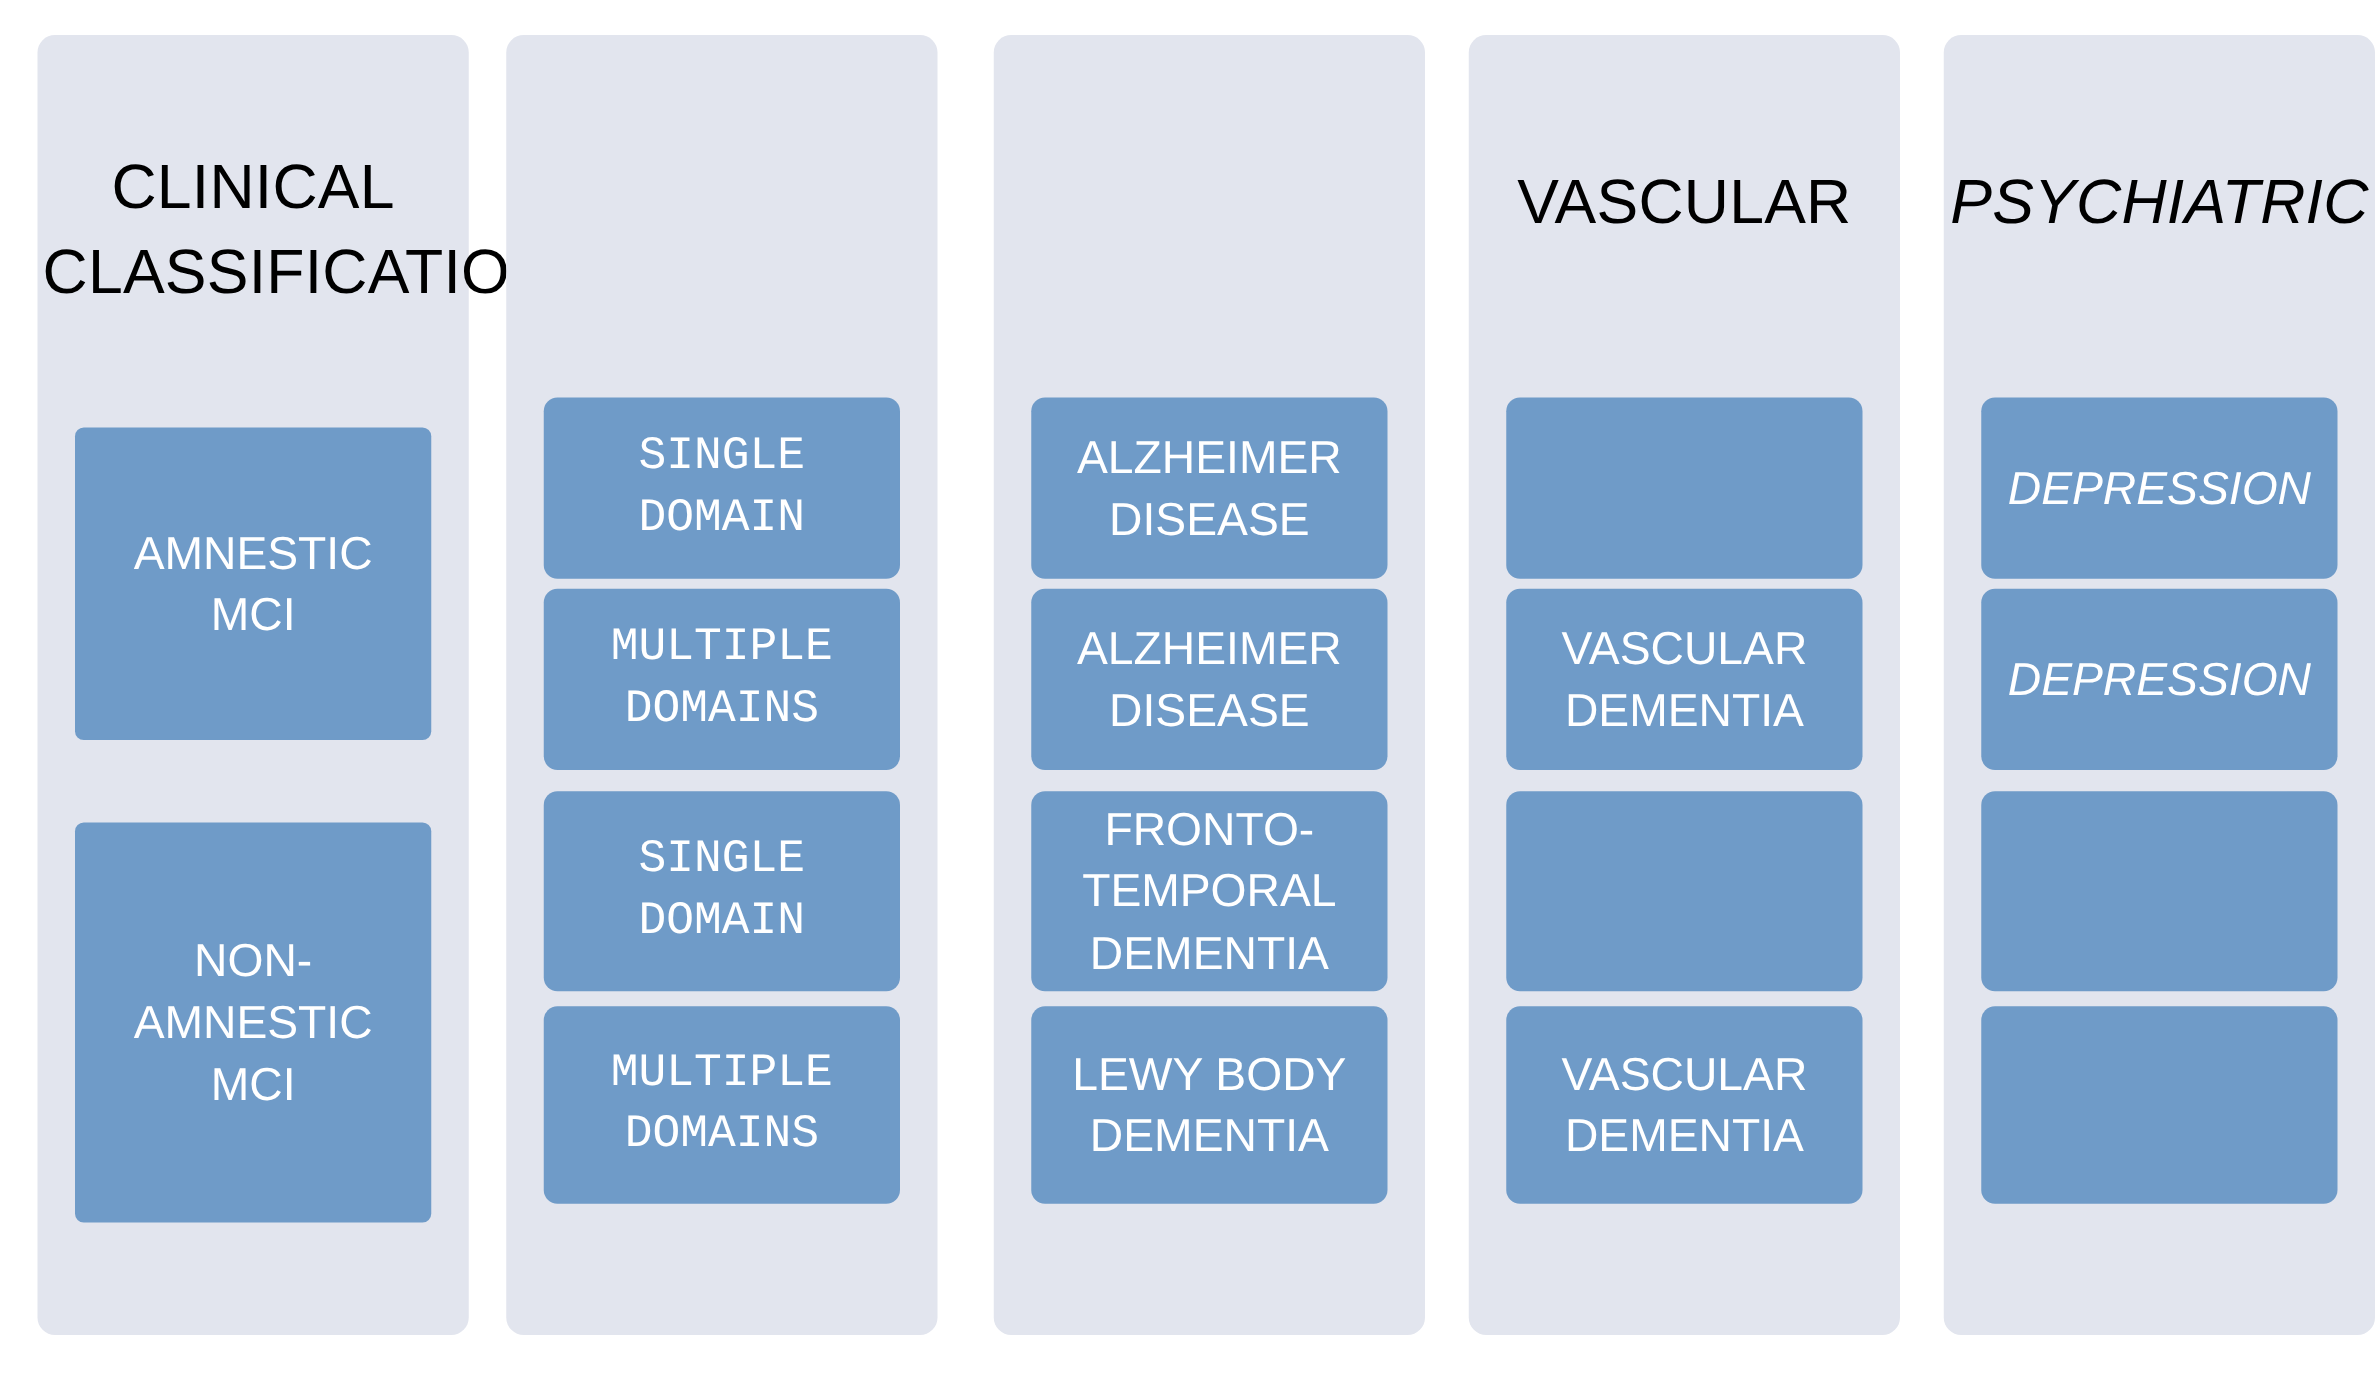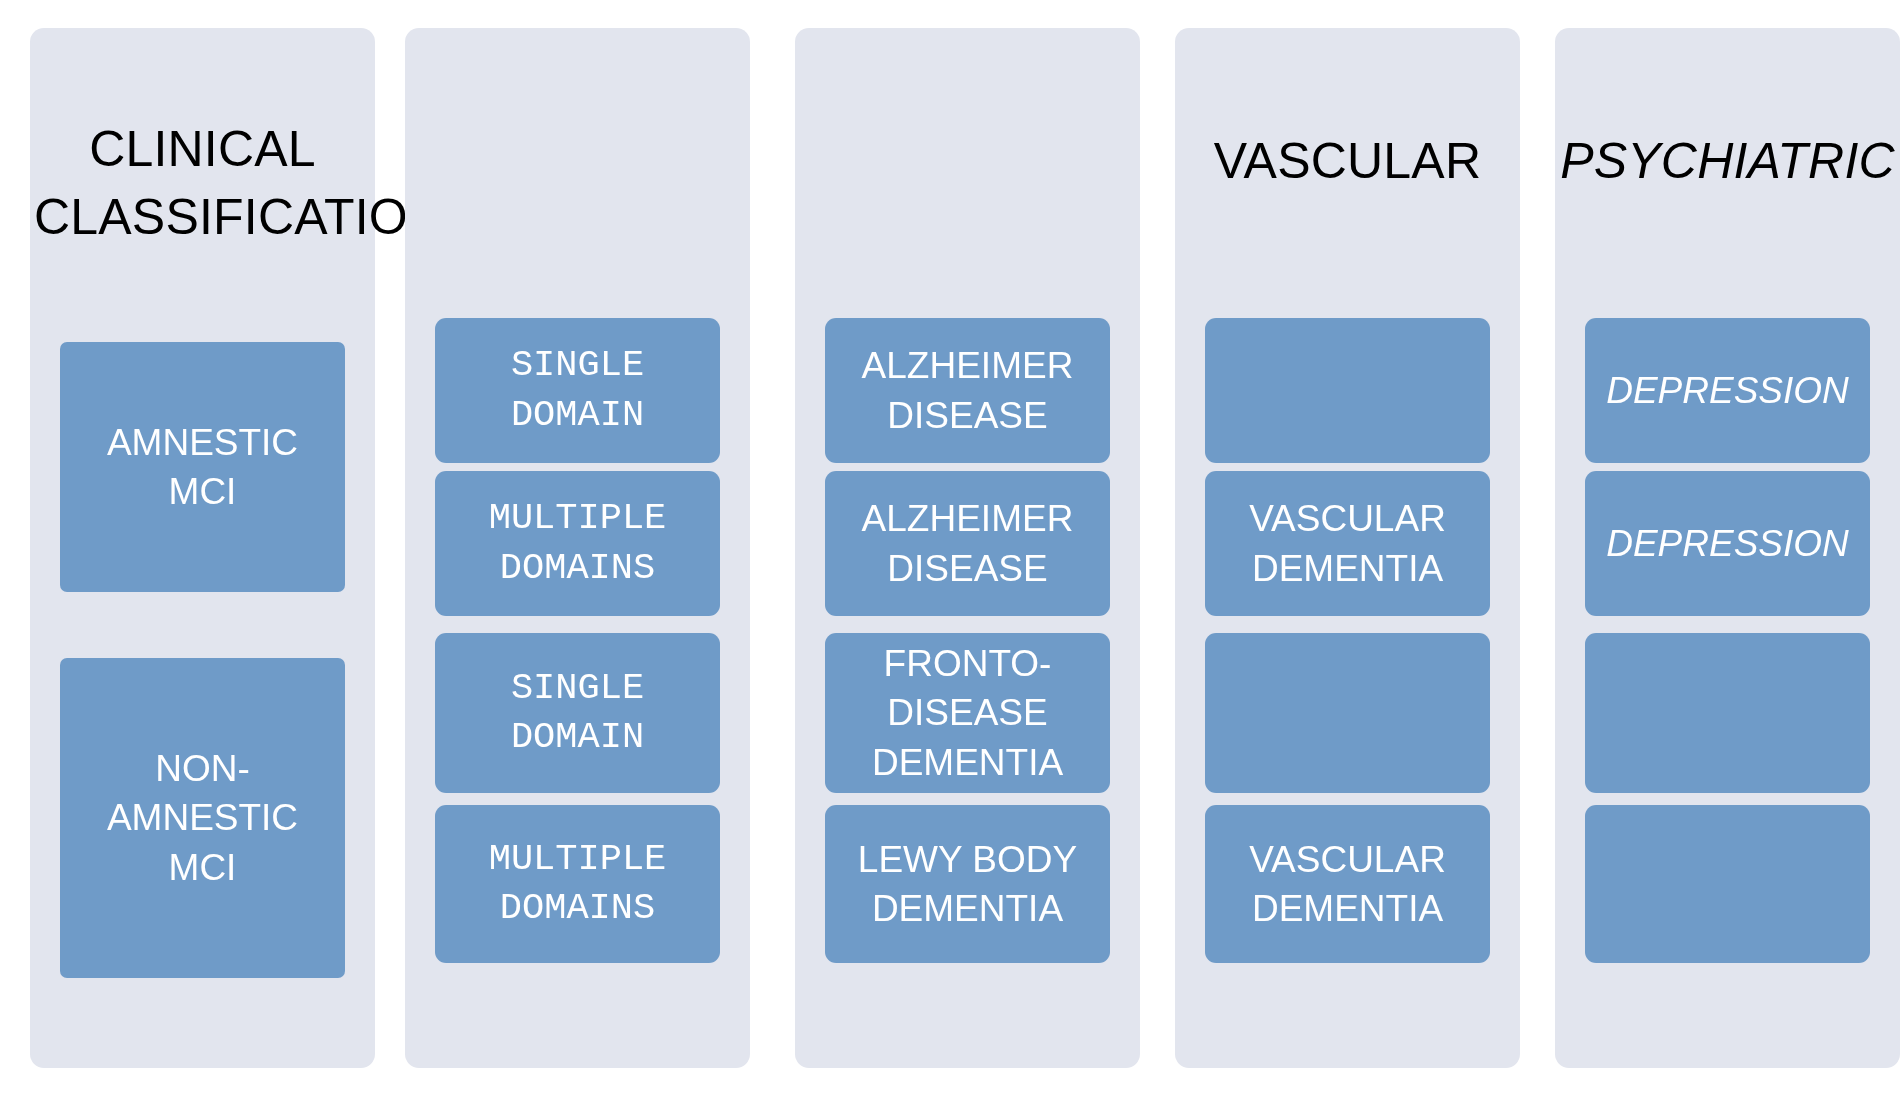--- a/index.html
+++ b/index.html
@@ -128,21 +128,21 @@
     </div>
   </div>
 
   <div class="column col-2">
     <div class="card-stack">
       <div class="card row-0">ALZHEIMER
 DISEASE</div>
       <div class="card row-1">ALZHEIMER
 DISEASE</div>
       <div class="card row-2">FRONTO-
-DISEASE
+TEMPORAL
 DEMENTIA</div>
       <div class="card row-3">LEWY BODY
 DEMENTIA</div>
     </div>
   </div>
 
   <div class="column col-3">
     <div class="col-header">VASCULAR</div>
     <div class="card-stack">
       <div class="card row-0 blank"></div>

